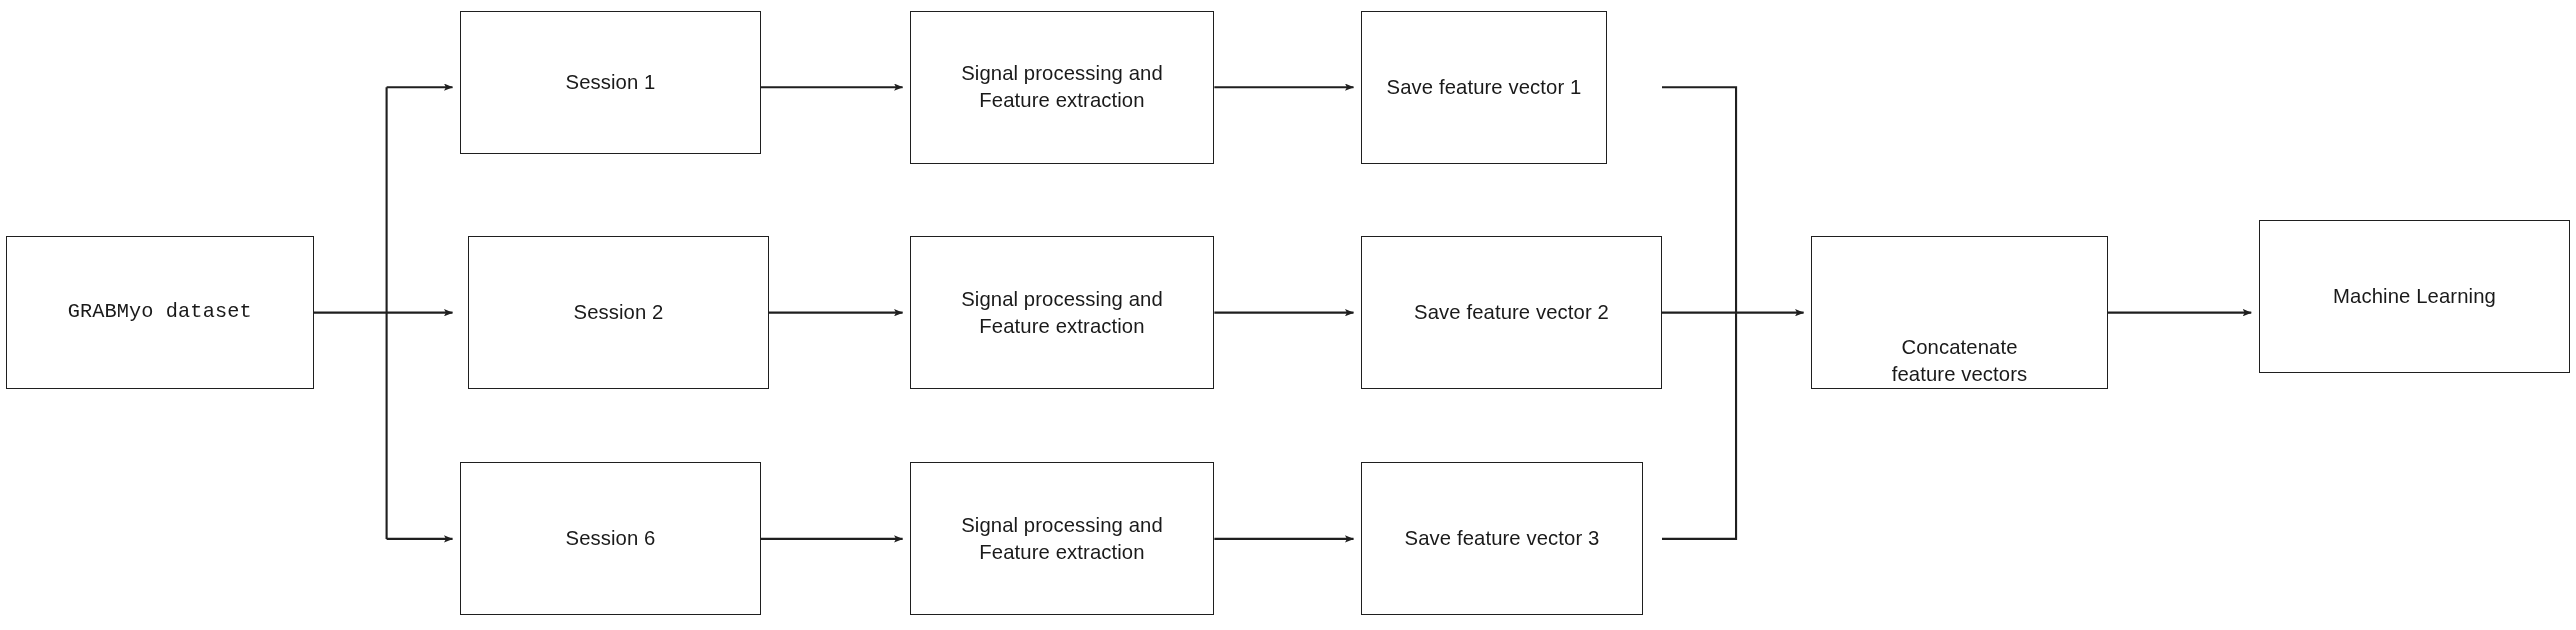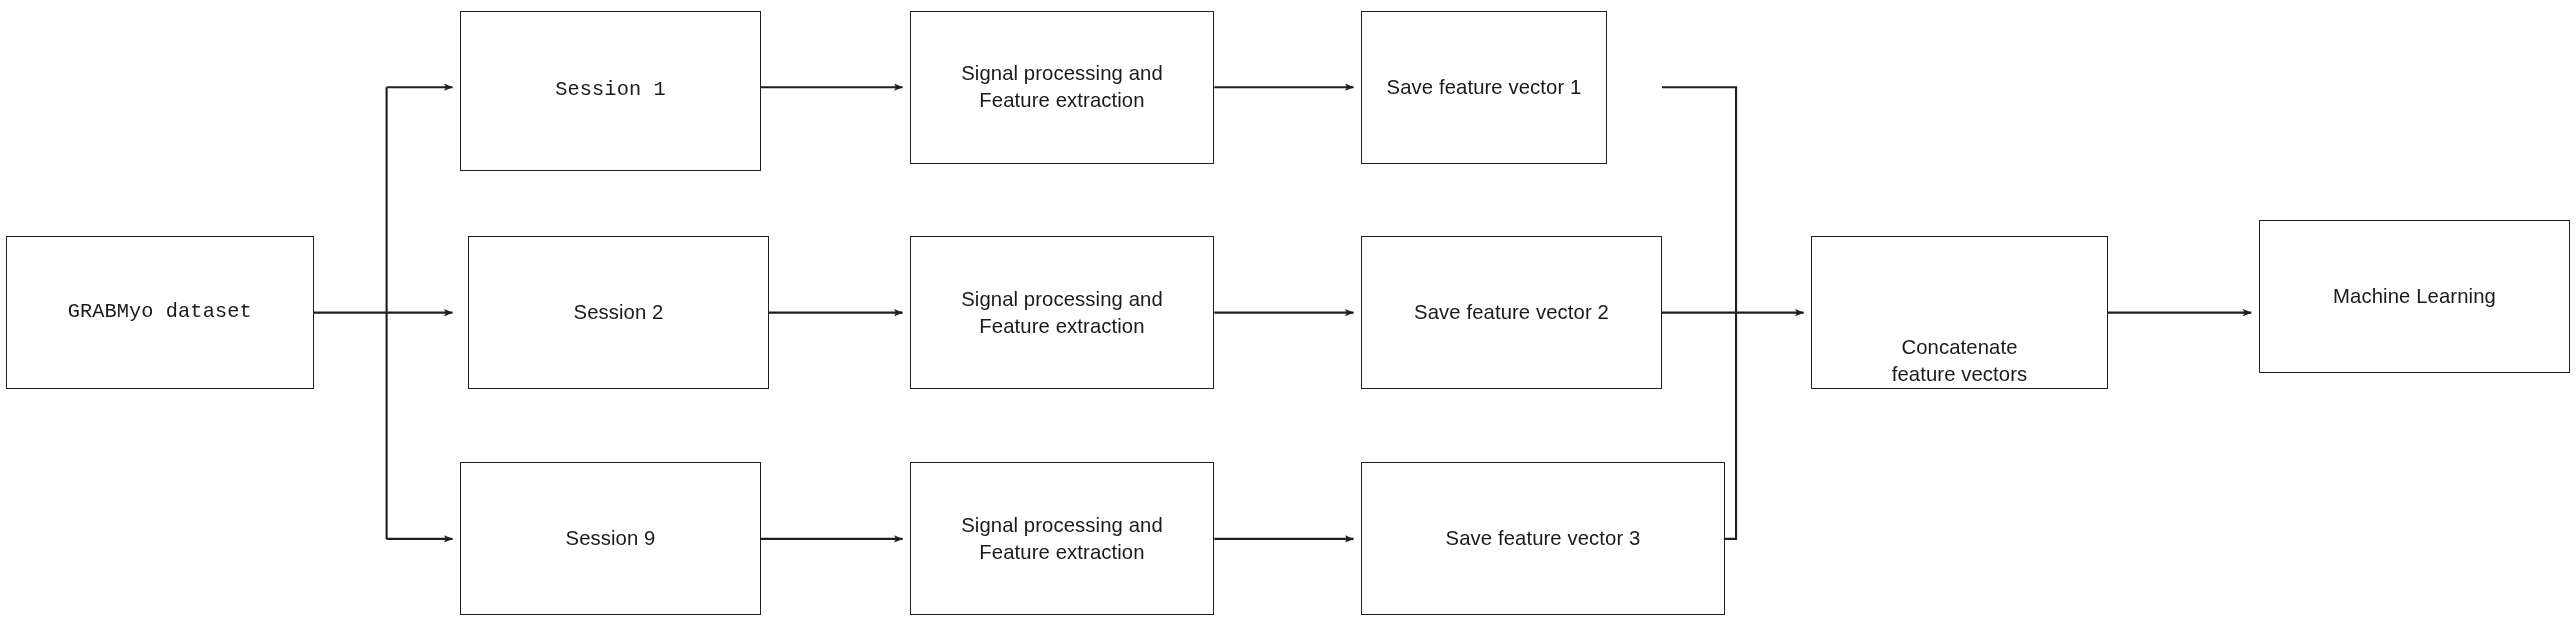--- a/index.html
+++ b/index.html
@@ -82,30 +82,30 @@
       <path d="M2042,384 L2216,384" marker-end="url(#arrowhead)"></path>
 
       <path d="M2590,384 L2766,384" marker-end="url(#arrowhead)"></path>
     </g>
   </svg>
 
   <div class="node" style="left:5.7px; top:236px; width:308px; height:153px;font-family:Liberation Mono, monospace;">
     <span class="node-label">GRABMyo dataset</span>
   </div>
 
-  <div class="node" style="left:460px; top:10.6px; width:301px; height:160px;font-family:Liberation Mono, monospace;">
+  <div class="node" style="left:460px; top:10.6px; width:301px; height:143px;">
     <span class="node-label">Session 1</span>
   </div>
 
   <div class="node" style="left:468px; top:236px; width:301px; height:153px;">
     <span class="node-label">Session 2</span>
   </div>
 
   <div class="node" style="left:460px; top:462px; width:301px; height:153px;">
-    <span class="node-label">Session 9</span>
+    <span class="node-label">Session 6</span>
   </div>
 
   <div class="node" style="left:910px; top:10.6px; width:304px; height:153px;">
     <span class="node-label">Signal processing and
 Feature extraction</span>
   </div>
 
   <div class="node" style="left:910px; top:236px; width:304px; height:153px;">
     <span class="node-label">Signal processing and
 Feature extraction</span>
@@ -117,21 +117,21 @@
   </div>
 
   <div class="node" style="left:1361px; top:10.6px; width:246px; height:153px;">
     <span class="node-label">Save feature vector 1</span>
   </div>
 
   <div class="node" style="left:1361px; top:236px; width:301px; height:153px;">
     <span class="node-label">Save feature vector 2</span>
   </div>
 
-  <div class="node" style="left:1361px; top:462px; width:364px; height:153px;">
+  <div class="node" style="left:1361px; top:462px; width:282px; height:153px;">
     <span class="node-label">Save feature vector 3</span>
   </div>
 
   <div class="node" style="left:1811px; top:236px; width:297px; height:153px;align-items:flex-end;">
     <span class="node-label">Concatenate
 feature vectors</span>
   </div>
 
   <div class="node" style="left:2259px; top:220px; width:311px; height:153px;">
     <span class="node-label">Machine Learning</span>

